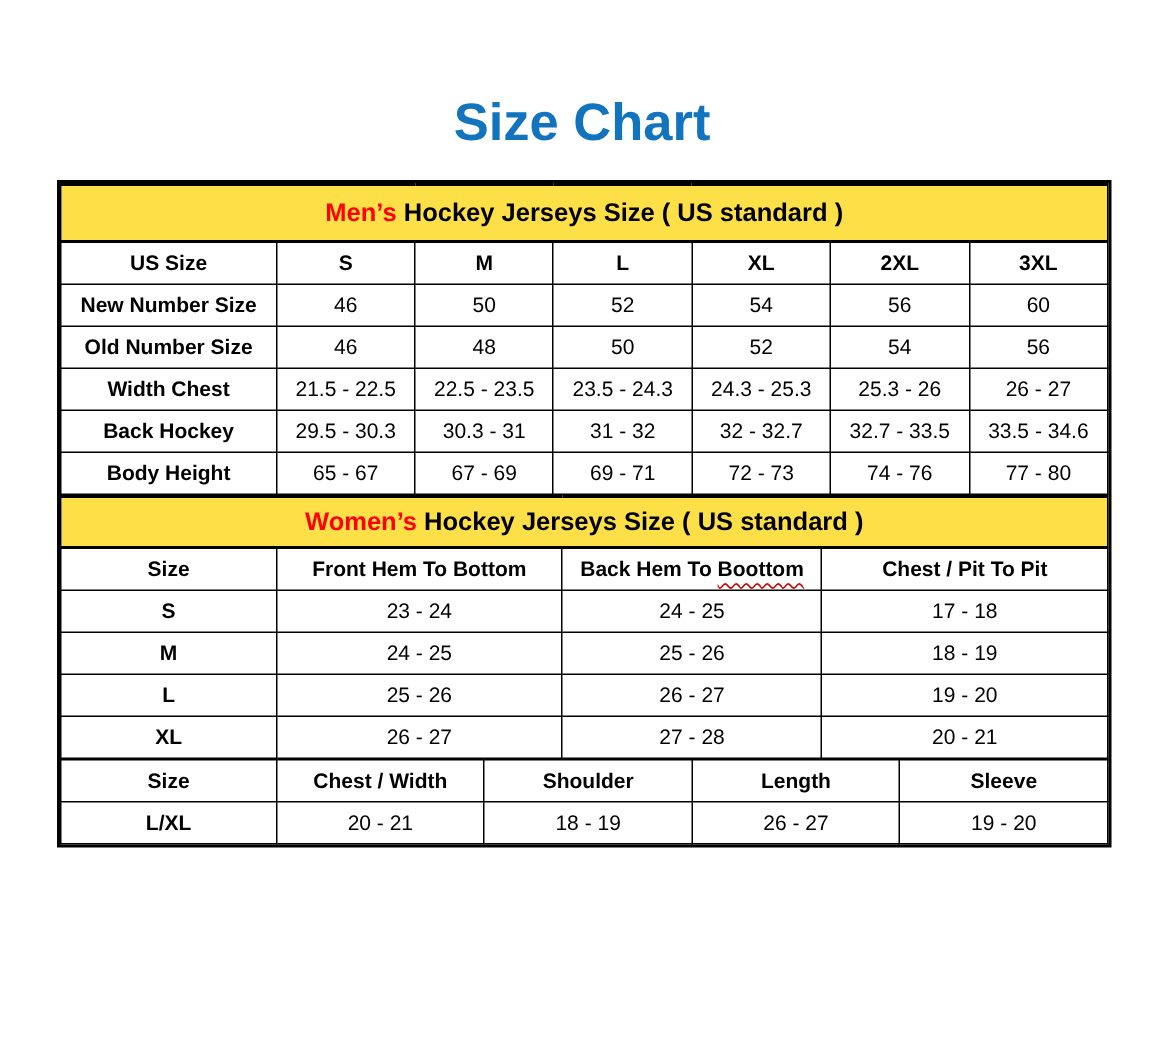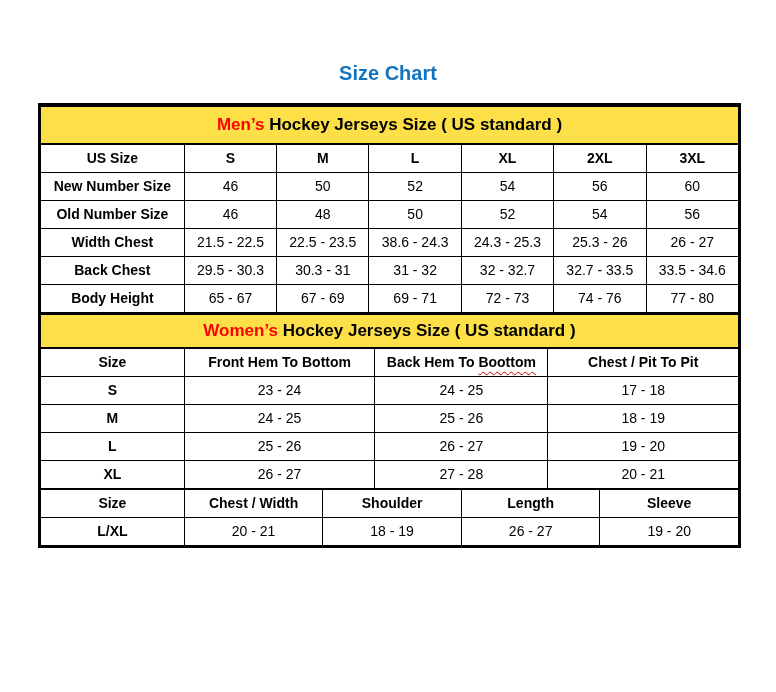--- a/index.html
+++ b/index.html
@@ -4,21 +4,21 @@
 <style>
   html,body { margin:0; padding:0; }
   body {
     width:776px; height:692px; overflow:hidden;
     background:#ffffff; color:#000;
     font-family:"Liberation Sans", sans-serif;
   }
   .title {
     margin:0; padding-top:62px;
     text-align:center;
-    font-size:20px; font-weight:bold;
+    font-size:35px; font-weight:bold;
     color:#1273BE;
   }
   .chart {
     width:699px; margin:18px 0 0 38px;
     border:2px solid #000;
   }
   table { width:100%; border-collapse:collapse; table-layout:fixed; }
   td, th {
     border:1.5px solid #000;
     text-align:center; vertical-align:middle;
@@ -92,27 +92,27 @@
       <td class="val">48</td>
       <td class="val">50</td>
       <td class="val">52</td>
       <td class="val">54</td>
       <td class="val">56</td>
     </tr>
     <tr>
       <td class="lbl-plain">Width Chest</td>
       <td class="val">21.5 - 22.5</td>
       <td class="val">22.5 - 23.5</td>
-      <td class="val">38.6 - 24.3</td>
+      <td class="val">23.5 - 24.3</td>
       <td class="val">24.3 - 25.3</td>
       <td class="val">25.3 - 26</td>
       <td class="val">26 - 27</td>
     </tr>
     <tr>
-      <td class="lbl-plain">Back Chest</td>
+      <td class="lbl-plain">Back Hockey</td>
       <td class="val">29.5 - 30.3</td>
       <td class="val">30.3 - 31</td>
       <td class="val">31 - 32</td>
       <td class="val">32 - 32.7</td>
       <td class="val">32.7 - 33.5</td>
       <td class="val">33.5 - 34.6</td>
     </tr>
     <tr>
       <td class="lbl-plain">Body Height</td>
       <td class="val">65 - 67</td>

